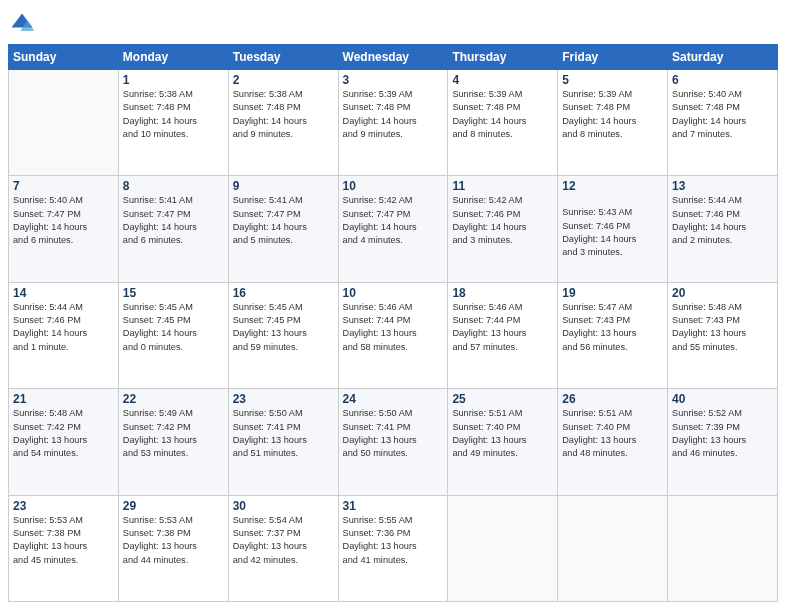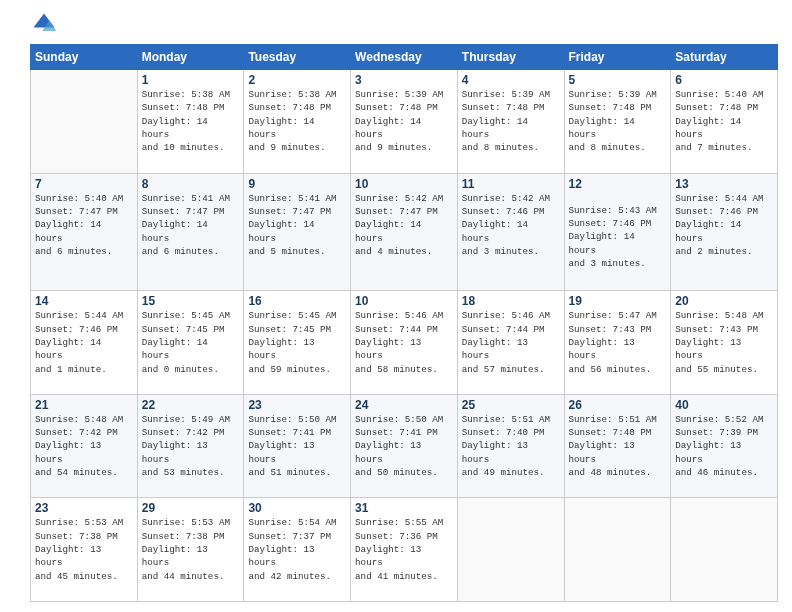--- a/index.html
+++ b/index.html
@@ -6,21 +6,21 @@
     body {
       width: 792px;
       height: 612px;
       font-family: Arial, Helvetica, sans-serif;
       background: #fff;
       overflow: hidden;
     }
     .page {
       width: 792px;
       height: 612px;
-      padding: 10px 14px 10px 30px;
+      padding: 10px 14px 10px 8px;
       display: flex;
       flex-direction: column;
       justify-content: flex-end;
     }
     .header {
       display: flex;
       justify-content: space-between;
       align-items: flex-start;
       margin-bottom: 6px;
     }
@@ -87,21 +87,20 @@
       font-size: 12px;
       font-weight: bold;
       color: #1a3a5c;
       display: block;
       margin-bottom: 1px;
     }
     .day-info {
       font-size: 9.2px;
       line-height: 1.45;
       color: #333;
-      font-family: Liberation Mono, monospace;
     }
     .empty-cell {
       background: #f9f9f9 !important;
     }
   </style>
 </head>
 <body>
 
 <div class="page">
   <div class="header">

